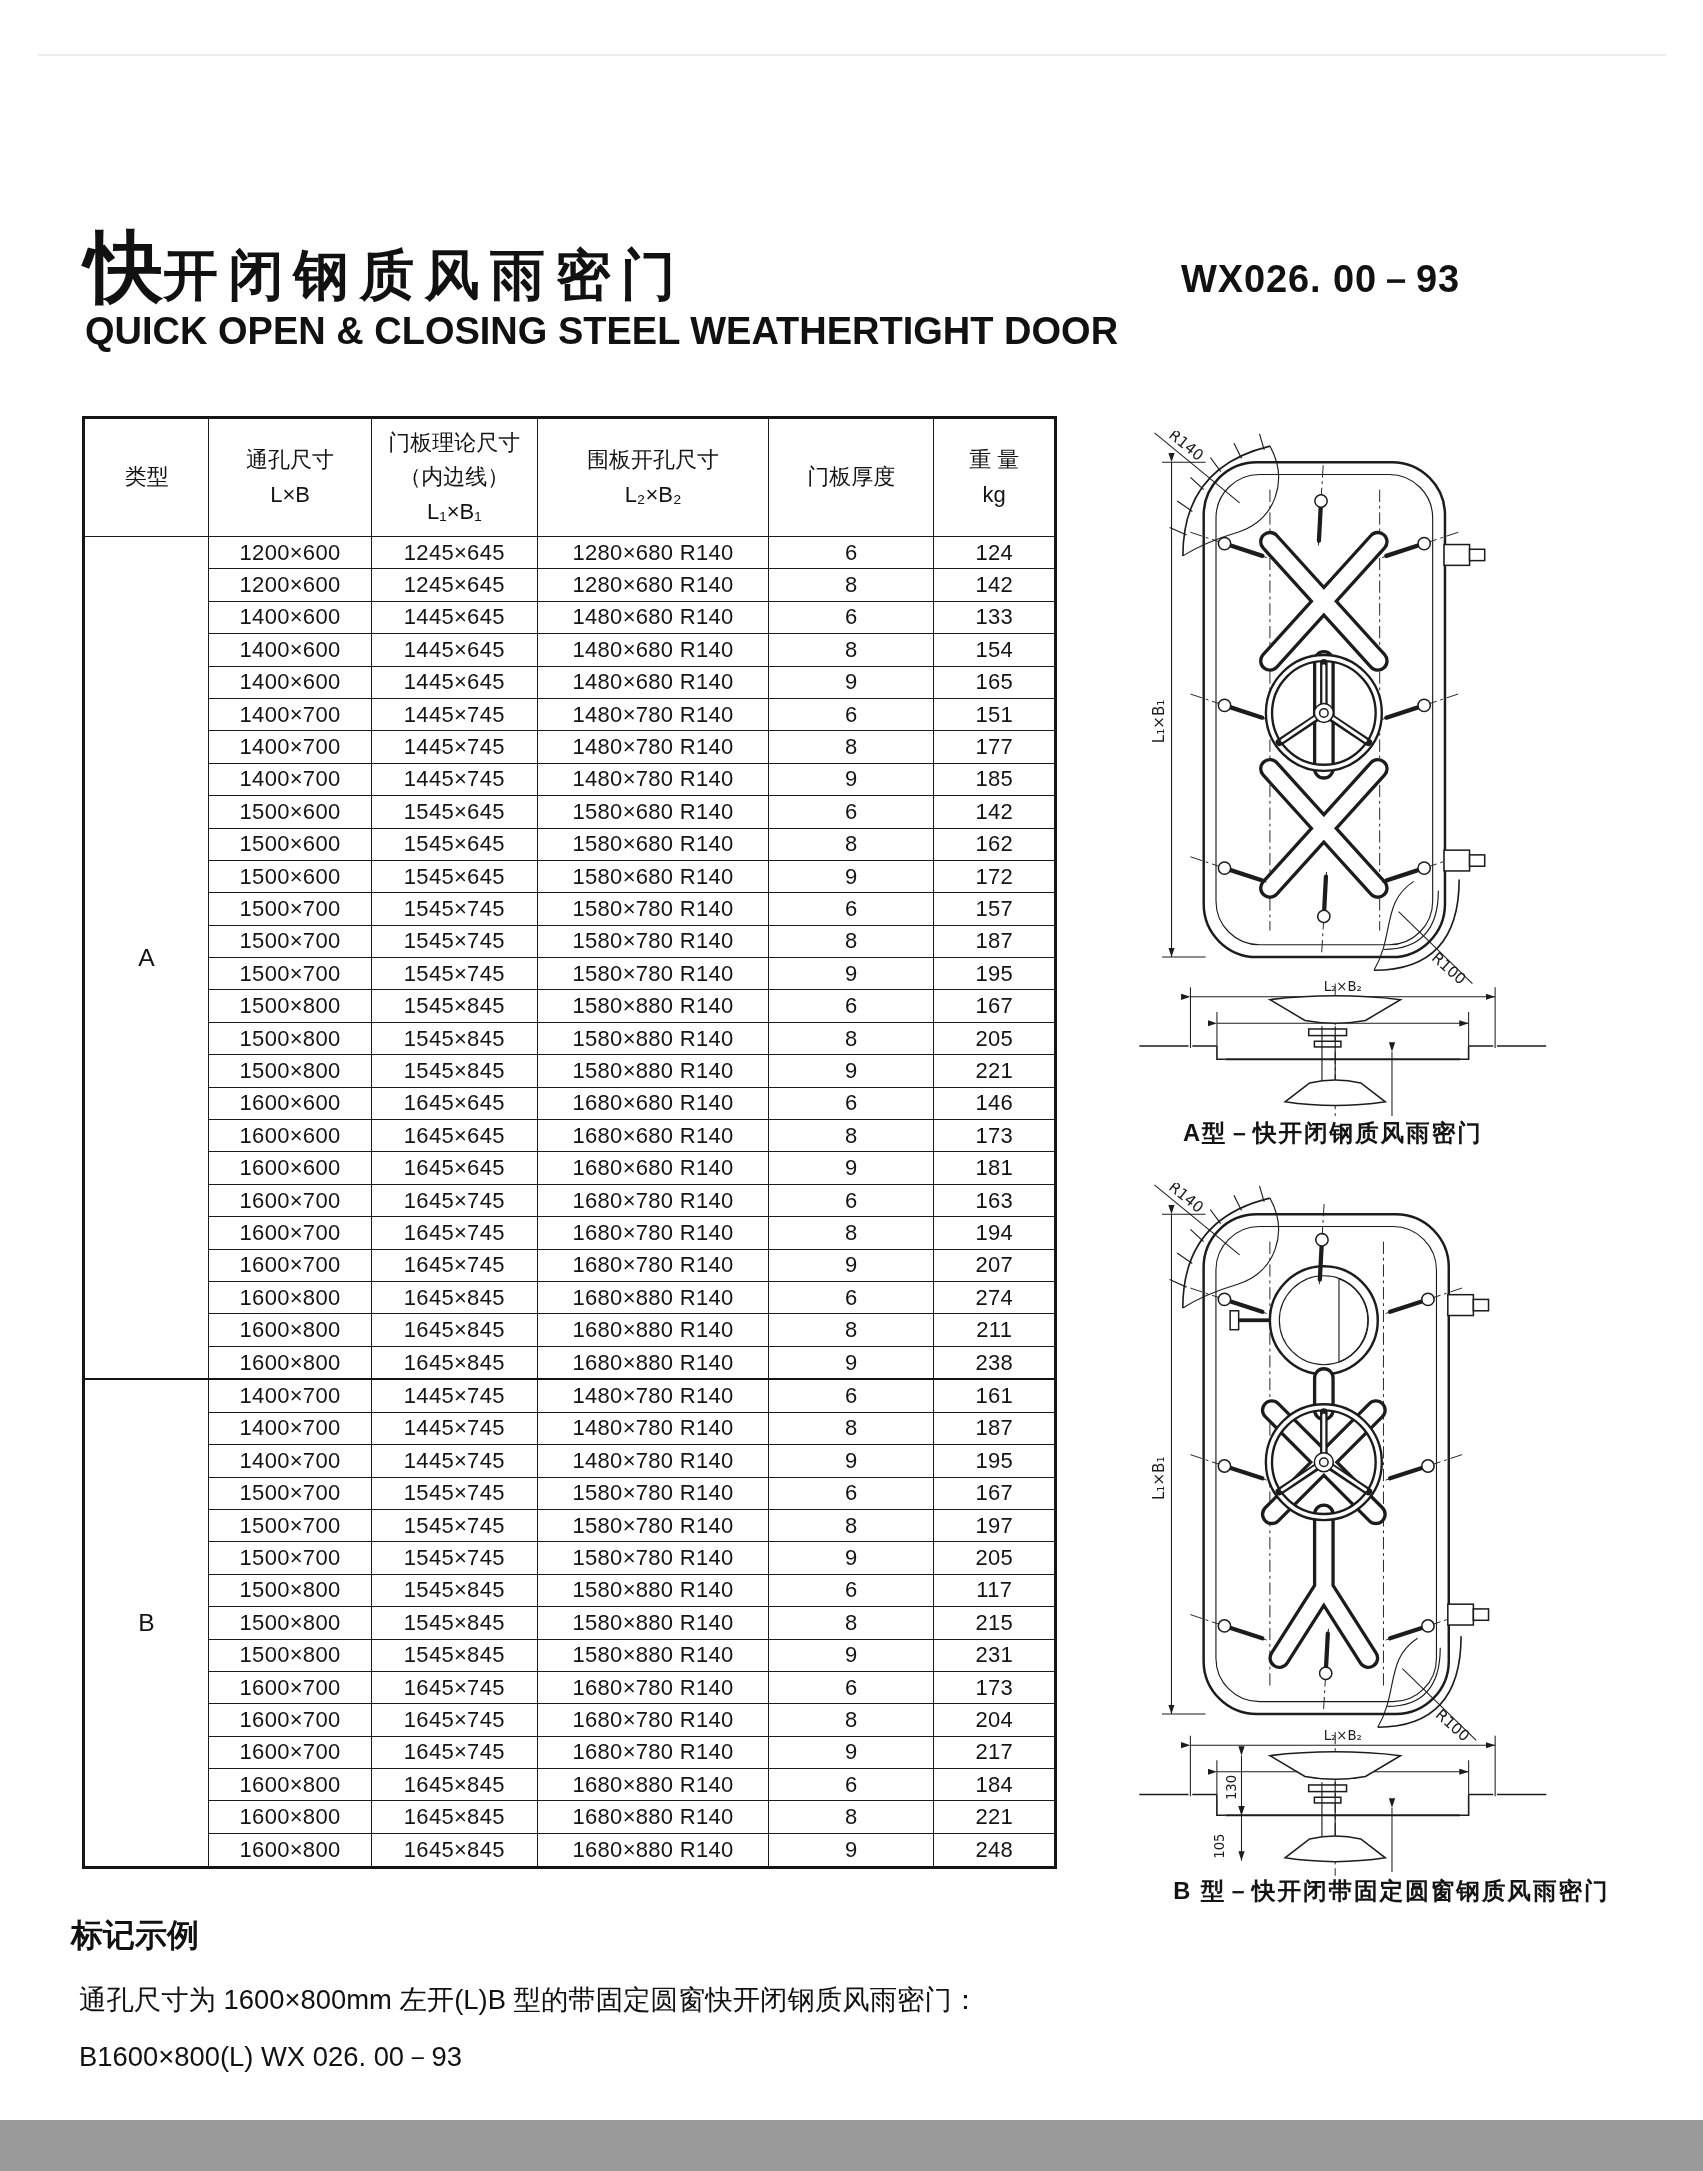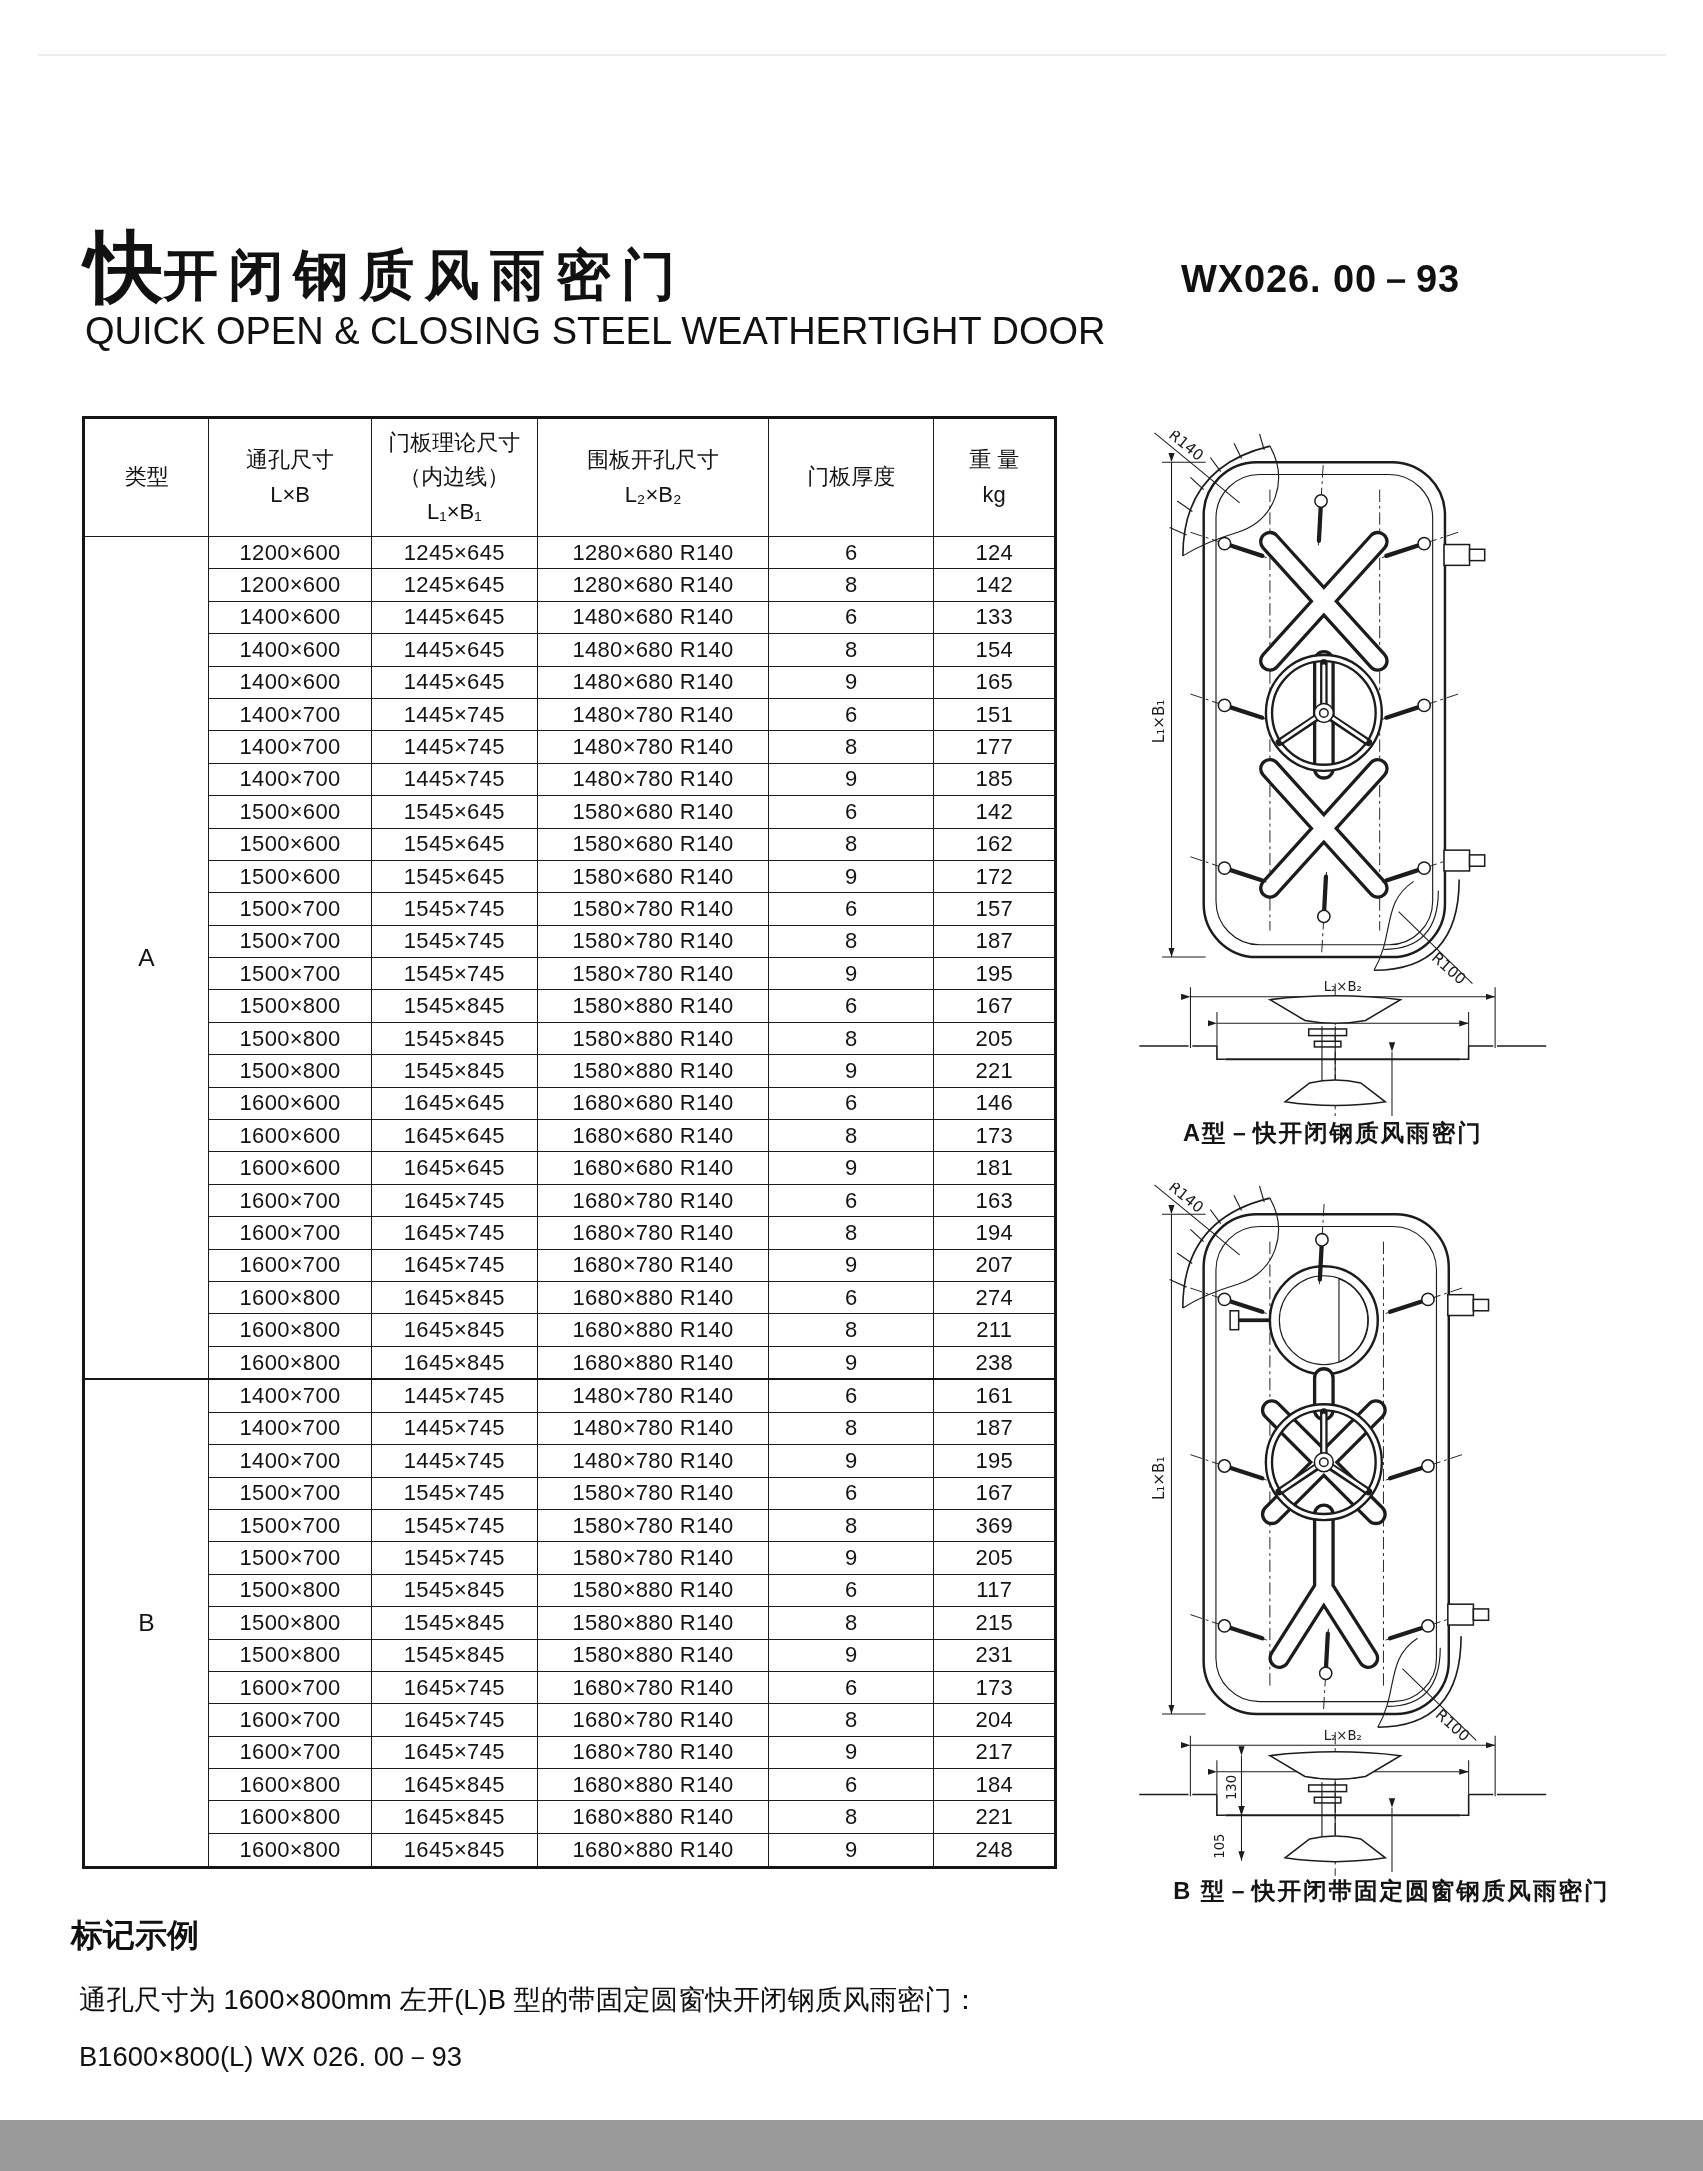--- a/index.html
+++ b/index.html
@@ -5,21 +5,21 @@
   html,body{margin:0;padding:0;background:#9a9a9a;}
   #page{position:relative;width:1703px;height:2120px;background:#ffffff;
         font-family:"Liberation Sans",sans-serif;color:#111;overflow:hidden;}
   .top-rule{position:absolute;left:38px;top:54px;width:1628px;height:1.9px;background:#ededed;}
 
   
   .title-zh{position:absolute;left:85px;top:216px;white-space:nowrap;}
   .t-first{font-size:78px;font-weight:700;letter-spacing:0;}
   .t-rest{font-size:55px;font-weight:700;letter-spacing:10.4px;}
   .doc-num{position:absolute;left:1181px;top:254px;font-size:38px;font-weight:700;letter-spacing:0.9px;text-align:right;}
-  .title-en{position:absolute;left:85px;top:310px;font-size:38px;font-weight:400;letter-spacing:0px;white-space:nowrap;}
+  .title-en{position:absolute;left:85px;top:310px;font-size:38px;font-weight:700;letter-spacing:0px;white-space:nowrap;}
 
   
   #spec-table{position:absolute;left:82px;top:416px;width:975px;height:1453px;
               border-collapse:collapse;table-layout:fixed;font-size:22px;
               border:3.8px solid #151515;}
   #spec-table th,#spec-table td{border:1.9px solid #1b1b1b;text-align:center;vertical-align:middle;
               padding:0;font-weight:400;color:#141414;}
   #spec-table thead th{height:117px;white-space:pre-line;line-height:1.55;font-size:22px;}
   #spec-table td{font-size:22px;letter-spacing:0.3px;}
   #spec-table td.type-cell{font-size:24.6px;border-bottom:2.8px solid #151515;}
@@ -297,21 +297,21 @@
           <td>1545×745</td>
           <td>1580×780 R140</td>
           <td>6</td>
           <td>167</td>
         </tr>
         <tr>
           <td>1500×700</td>
           <td>1545×745</td>
           <td>1580×780 R140</td>
           <td>8</td>
-          <td>369</td>
+          <td>197</td>
         </tr>
         <tr>
           <td>1500×700</td>
           <td>1545×745</td>
           <td>1580×780 R140</td>
           <td>9</td>
           <td>205</td>
         </tr>
         <tr>
           <td>1500×800</td>

